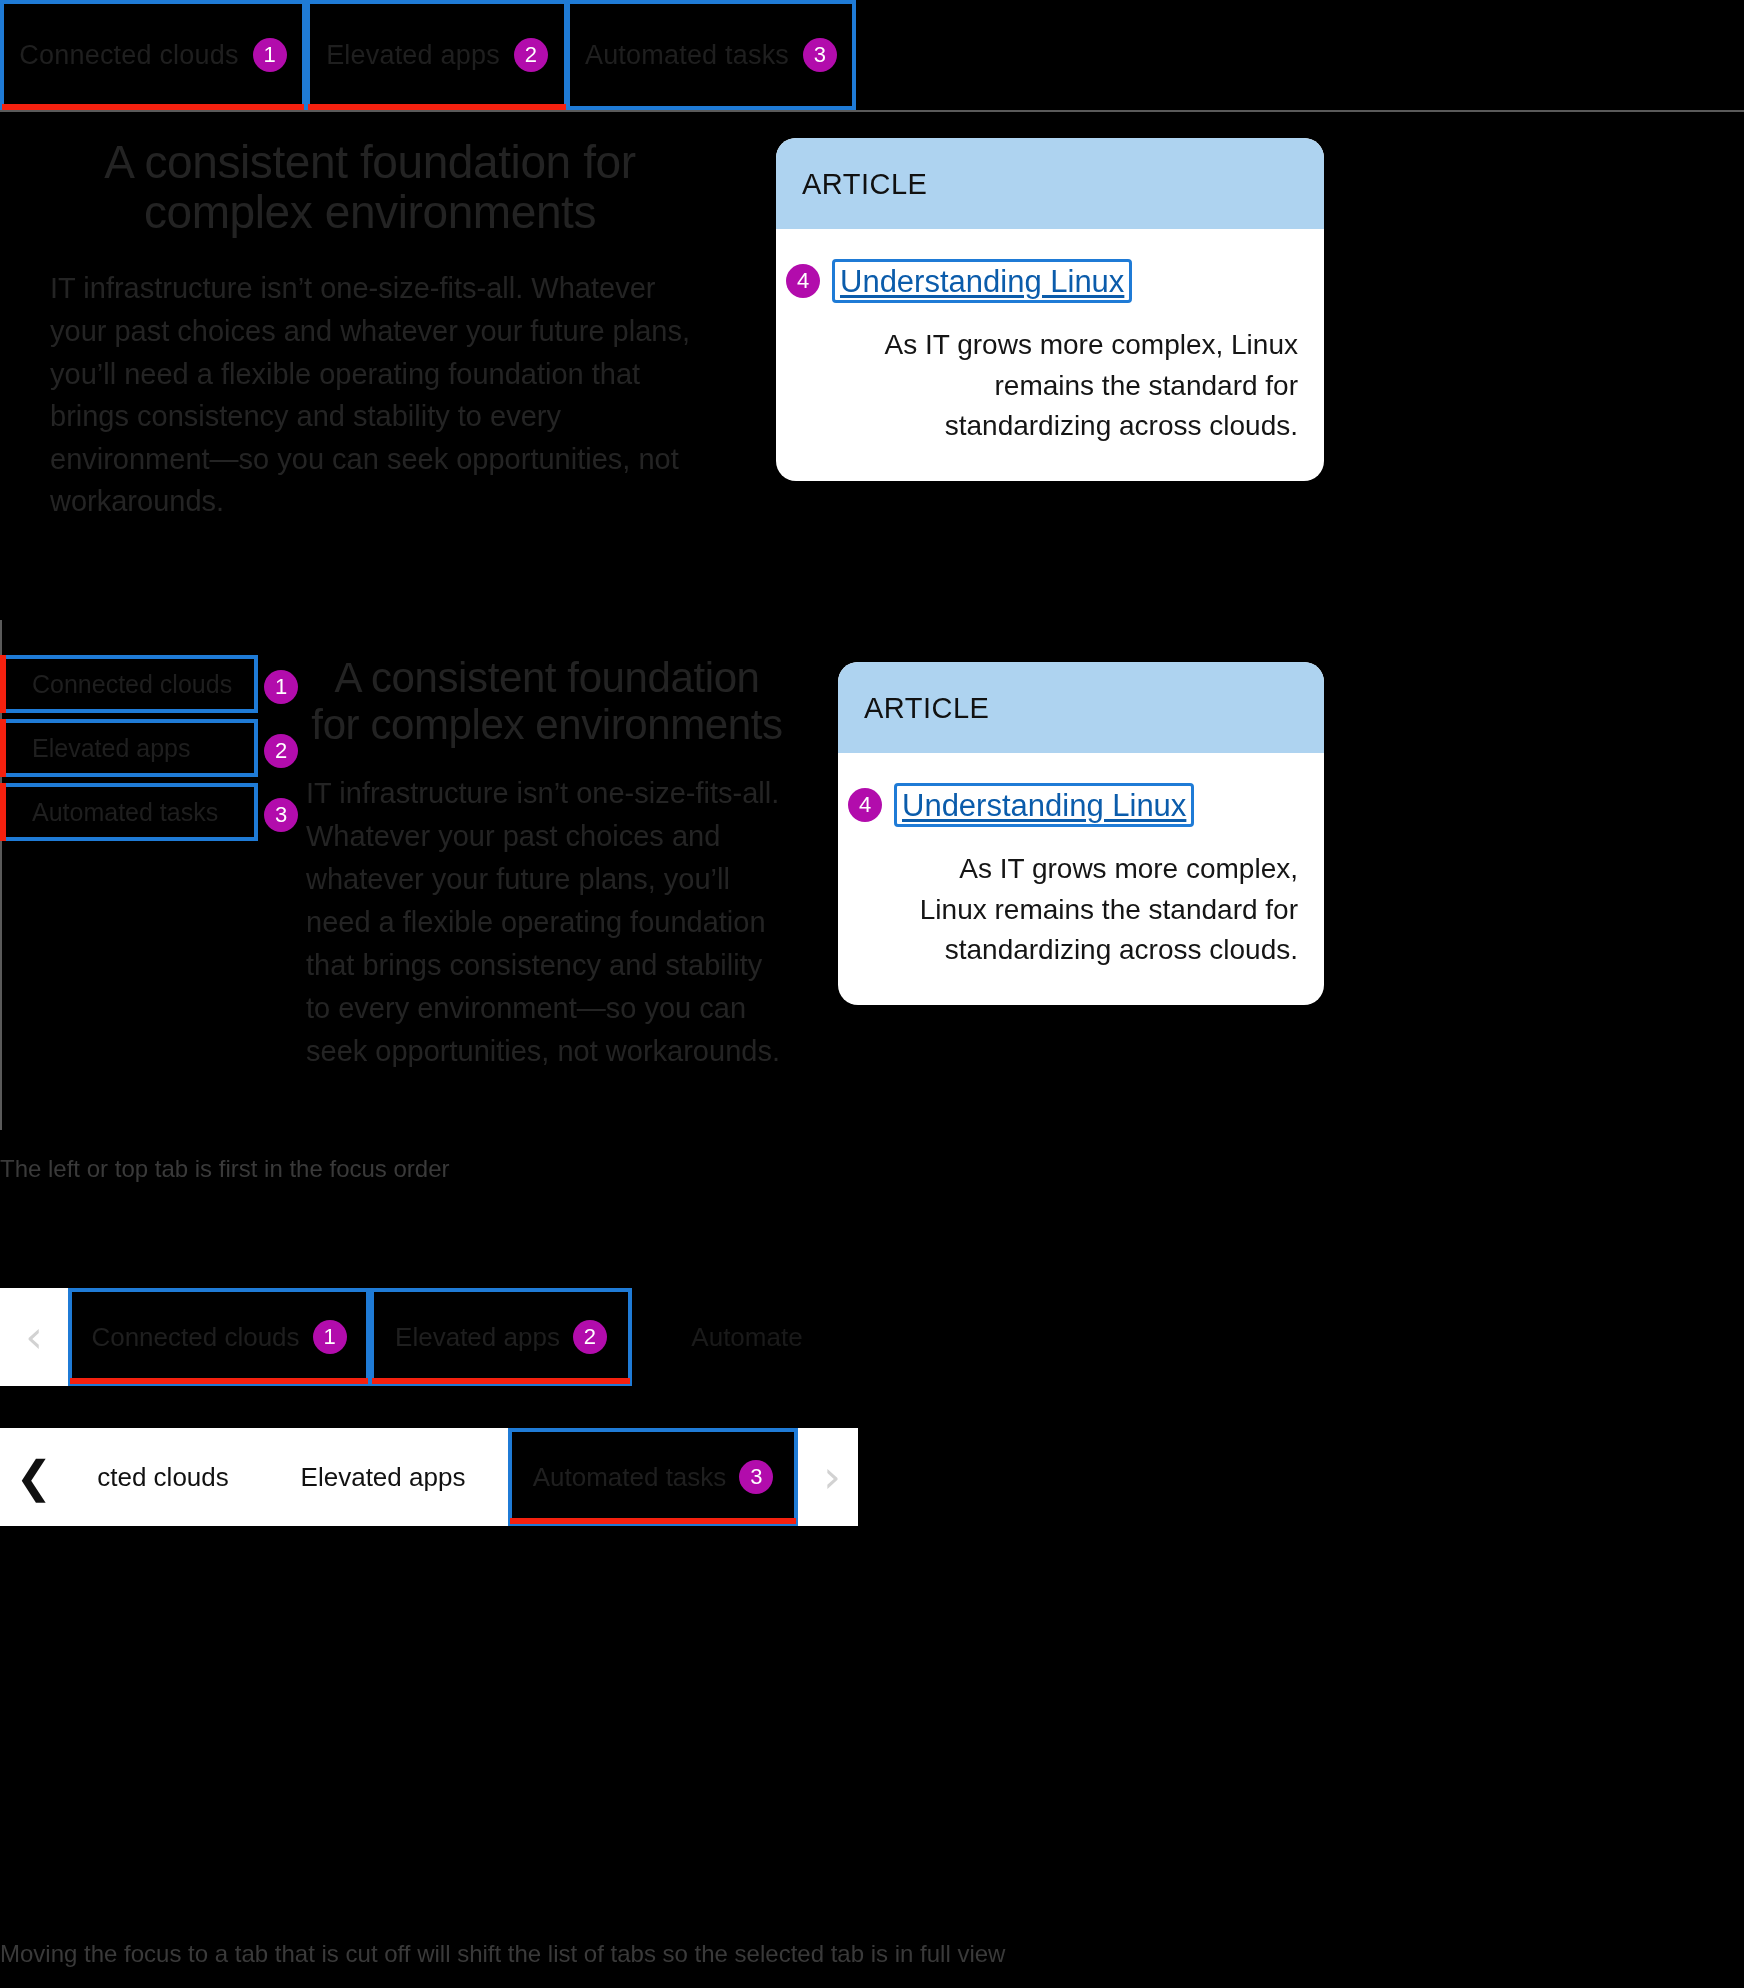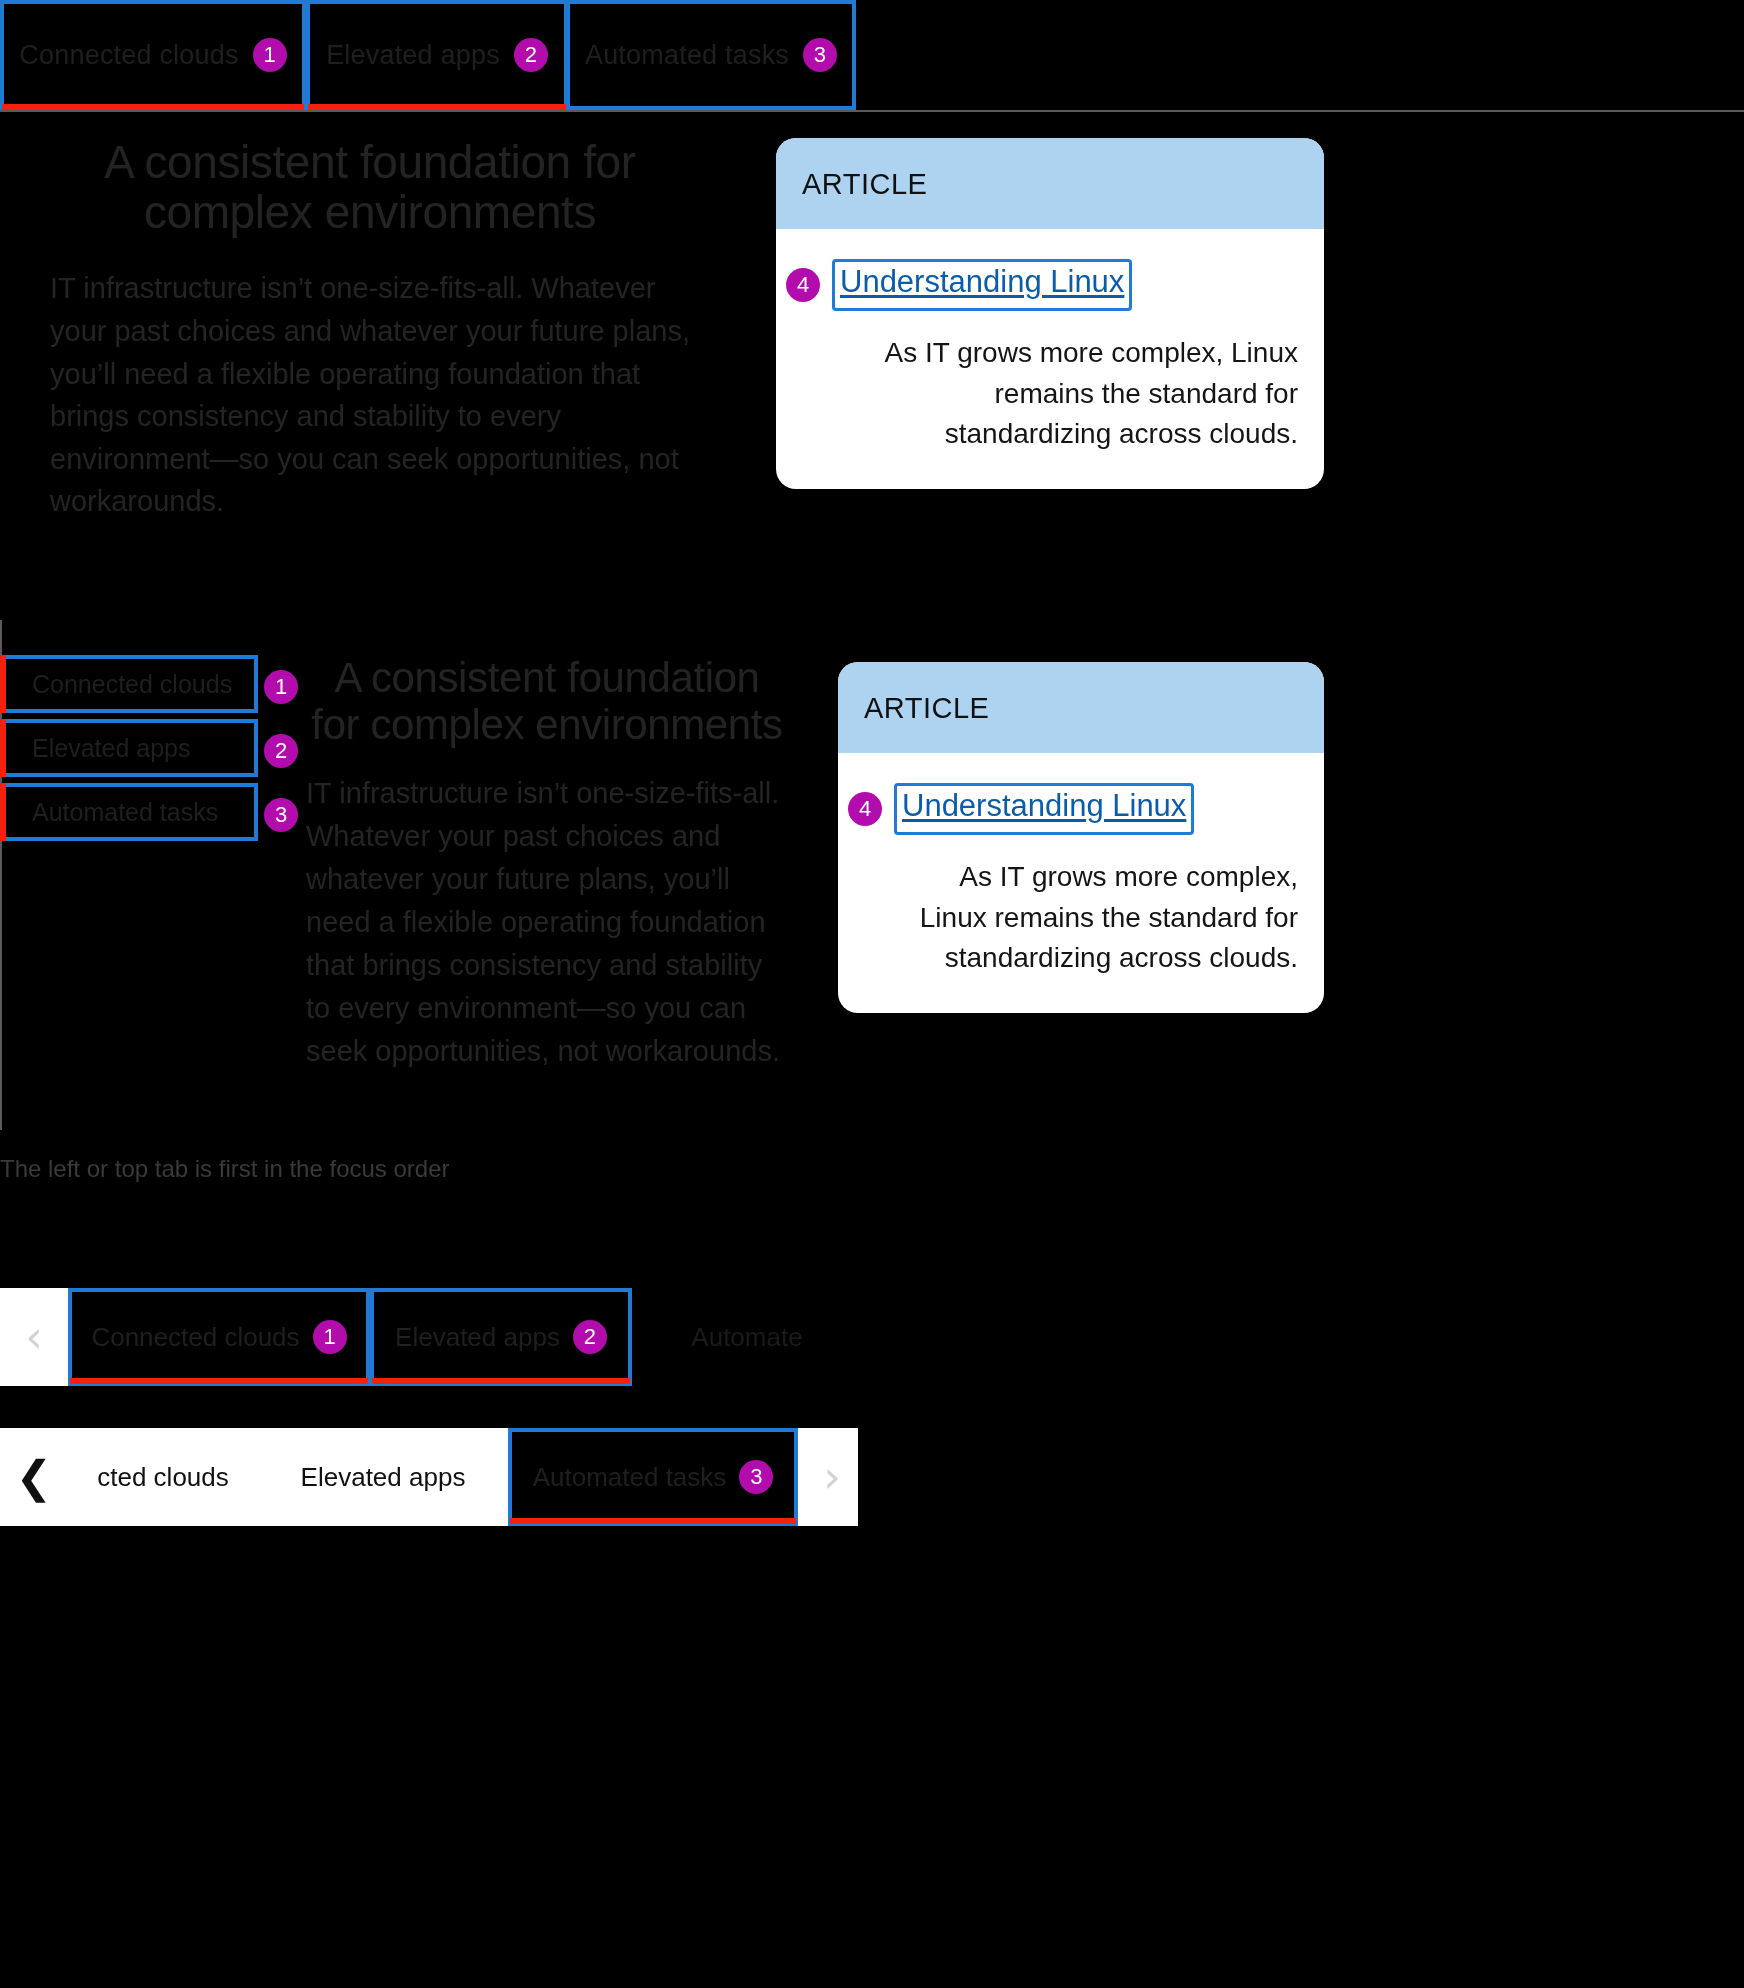--- a/index.html
+++ b/index.html
@@ -82,21 +82,21 @@
   .card-body { padding: 30px 26px 34px 26px; }
   .card-linkrow { display: flex; align-items: center; gap: 12px; margin-left: -16px; }
   .card-link {
     display: inline-block;
     color: #0b5cab;
     font-size: 31px;
     text-decoration: underline;
     text-underline-offset: 3px;
     border: 3px solid #1f7bd6;
     border-radius: 4px;
-    padding: 2px 5px 8px 5px;
+    padding: 2px 5px 0 5px;
     white-space: nowrap;
   }
   .card-desc {
     color: #151515;
     font-size: 28px;
     line-height: 1.45;
     margin-top: 22px;
     margin-left: 30px;
     text-align: right;
   }
@@ -312,14 +312,15 @@
         <span>Elevated apps</span>
       </div>
       <div class="ctab car2-t3 focused underline">
         <span>Automated tasks</span>
         <span class="badge">3</span>
       </div>
     </div>
     <div class="arrow dim">›</div>
   </div>
 
+  <div class="caption cap2">Moving the focus to a tab that is cut off will shift the list of tabs so the selected tab is in full view</div>
 
 </div>
 
 </body></html>

